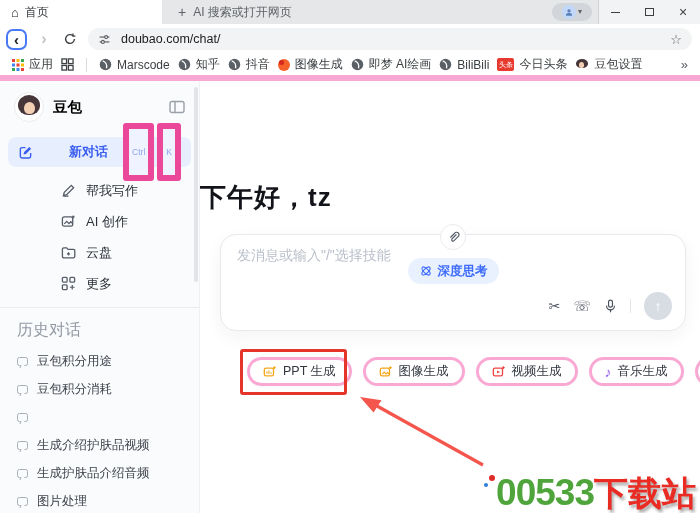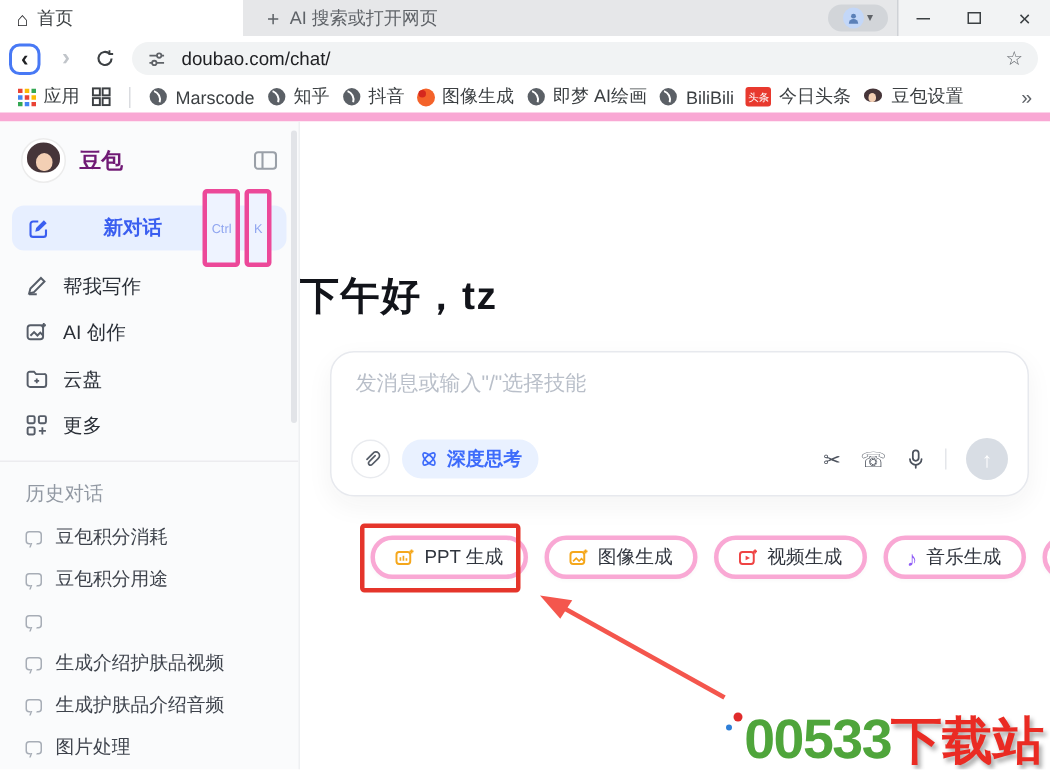--- a/index.html
+++ b/index.html
@@ -64,53 +64,53 @@
   .sb-header { display:flex; align-items:center; gap:9px; padding:0 14px; height:32px; }
   .doubao-avatar { width:30px; height:30px; border-radius:50%; background:#fff;
     border:1px solid #ececec; position:relative; overflow:hidden; flex-shrink:0; }
   .doubao-avatar::before { content:""; position:absolute; left:3px; right:3px; top:2px;
     height:20px; background:#463539; border-radius:50% 50% 45% 45%; }
   .doubao-avatar::after { content:""; position:absolute; left:9px; top:9px; width:11px;
     height:12px; background:#f3cfb4; border-radius:50% 50% 46% 46%; }
   .doubao-avatar.small { width:14px; height:14px; border:none; }
   .doubao-avatar.small::before { left:1px; right:1px; top:1px; height:9px; }
   .doubao-avatar.small::after { left:4px; top:4px; width:5px; height:6px; }
-  .brand { font-size:14.5px; font-weight:bold; color:#701a75; }
+  .brand { font-size:14.5px; font-weight:bold; color:#000000; }
   .panel-icon { margin-left:auto; color:#9aa0a8; display:flex; }
   .newchat-btn { margin:14px 8px 0 8px; height:30px; background:#e7efff; border-radius:8px;
     display:flex; align-items:center; gap:7px; padding:0 10px; }
   .newchat-label { font-size:13px; font-weight:bold; color:#3a5ef0;margin-left:29px; }
   .kbd-group { margin-left:auto; display:flex; gap:3px; }
-  .kbd { font-size:8.5px; color:#8fa5f0; border:3px solid #ec4899; border-radius:3px;
+  .kbd { font-size:8.5px; color:#8fa5f0; border:6px solid #ec4899; border-radius:3px;
     padding:19px 3px; line-height:1; background:#eef3ff;text-align:center; }
-  .sb-menu { margin-top:8px; }
+  .sb-menu { margin-top:8px;padding-left:44px; }
   .sb-item { height:31px; display:flex; align-items:center; gap:10px; padding:0 17px;
     font-size:13px; color:#2b3038; }
   .sb-item .ic { color:#565d68; display:flex; }
   .sb-divider { border-top:1px solid #ececef; margin:8px 0 0 0; }
-  .history-title { padding:12px 17px 6px; font-size:13px; color:#9299a3; }
+  .history-title { padding:12px 17px 6px; font-size:16px; color:#9299a3; }
   .hist-item { height:28px; display:flex; align-items:center; gap:9px; padding:0 17px;
     font-size:12.5px; color:#3e434c; white-space:nowrap; }
   .bubble { width:11px; height:9px; border:1.2px solid #a7adb6; border-radius:2.5px;
     position:relative; flex-shrink:0; }
   .bubble::after { content:""; position:absolute; left:2px; bottom:-3px; width:3px;
     height:3px; border-left:1.2px solid #a7adb6; border-bottom:1.2px solid #a7adb6;
     transform:skewX(-20deg); background:#fafbfc; border-bottom:none; }
   
   .main { flex:1; position:relative; background:#fff; }
   .greeting { position:absolute; top:99px; left:0; right:0; text-align:left;
     font-size:26px; font-weight:bold; color:#12141a; letter-spacing:1px; }
   .composer { position:absolute; left:20px; top:153px; width:466px; height:97px;
     background:#fff; border:1px solid #e7e9ee; border-radius:16px;
     box-shadow:0 6px 18px rgba(31,35,41,.05); padding:10px 14px; }
   .composer textarea { width:100%; height:36px; border:none; outline:none; resize:none;
     font-size:14px; font-family:inherit; color:#333; background:transparent; }
   .composer textarea::placeholder { color:#b9bfc9; }
   .composer-toolbar { position:absolute; left:13px; right:13px; bottom:10px;
-    display:flex; align-items:center; gap:8px; }
+    display:flex; align-items:center; gap:8px;flex-direction:column; }
   .clip-btn { width:26px; height:26px; border-radius:50%; border:1px solid #e9ebef;
     display:flex; align-items:center; justify-content:center; color:#565d68; background:#fff; }
   .deep-pill { height:26px; border-radius:14px; background:#e9f1ff; display:flex;
     align-items:center; gap:5px; padding:0 11px; color:#3d6bfb; font-size:12.5px; font-weight:bold; }
   .tb-right { margin-left:auto; display:flex; align-items:center; gap:13px; }
   .tb-ic { color:#4c525d; font-size:14px; display:flex; align-items:center; }
   .tb-divider { width:1px; height:14px; background:#e4e6ea; }
   .send-btn { width:28px; height:28px; border-radius:50%; background:#d8dde4;
     display:flex; align-items:center; justify-content:center; color:#fff;
     font-size:14px; font-weight:bold; }
@@ -331,25 +331,25 @@
             </svg>
           </span>
         <span>更多</span>
       </div>
     </div>
     <div class="sb-divider"></div>
     <div class="history-title">历史对话</div>
     <div>
       <div class="hist-item">
           <span class="bubble"></span>
+          <span>豆包积分用途</span>
+        </div>
+      <div class="hist-item">
+          <span class="bubble"></span>
           <span>豆包积分消耗</span>
-        </div>
-      <div class="hist-item">
-          <span class="bubble"></span>
-          <span>豆包积分用途</span>
         </div>
       <div class="hist-item">
           <span class="bubble"></span>
         </div>
       <div class="hist-item">
           <span class="bubble"></span>
           <span>生成介绍护肤品视频</span>
         </div>
       <div class="hist-item">
           <span class="bubble"></span>

